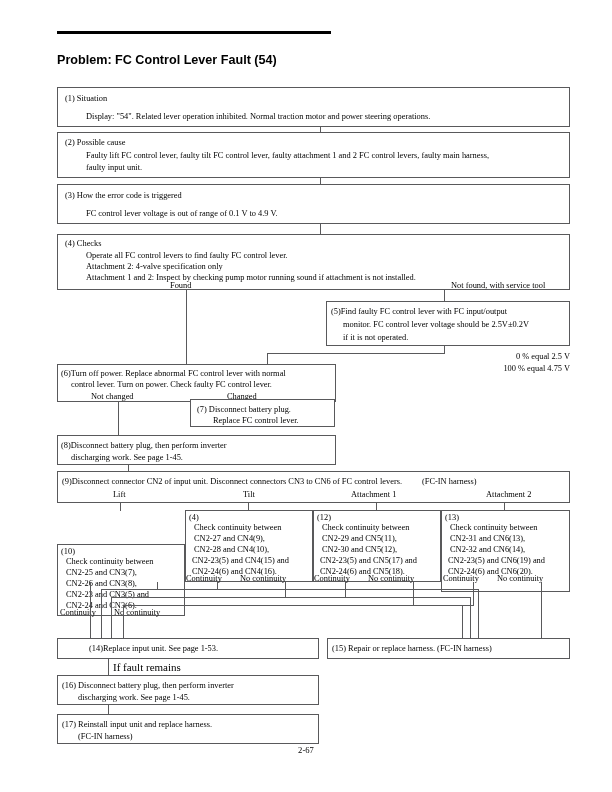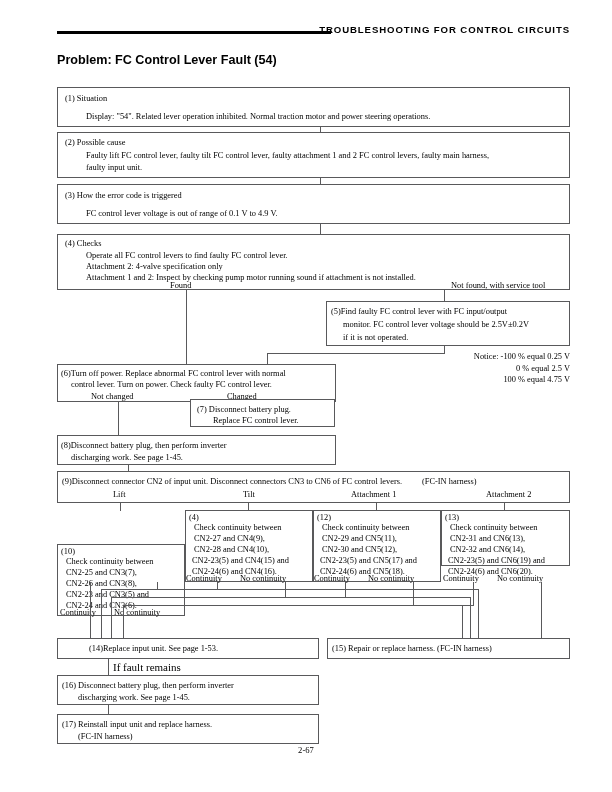--- a/index.html
+++ b/index.html
@@ -97,21 +97,20 @@
     height: 1px;
     background: #59595b;
   }
 </style>
 </head>
 <body>
 
 <div class="page">
 
   <div class="header-rule"></div>
-  <div class="header-title">TROUBLESHOOTING  FOR  CONTROL  CIRCUITS</div>
   <div class="page-title">Problem: FC Control Lever Fault (54)</div>
 
   <div class="box" style="left:57px; top:87px; width:513px; height:40px;">
     <div class="ln" style="left:7px; top:7px;">(1) Situation</div>
     <div class="ln" style="left:28px; top:25px;">Display: "54". Related lever operation inhibited. Normal traction motor and power steering operations.</div>
   </div>
   <div class="v" style="left:320px; top:127px; height:12px;"></div>
 
   <div class="box" style="left:57px; top:132px; width:513px; height:46px;">
     <div class="ln" style="left:7px; top:6px;">(2) Possible cause</div>
@@ -142,21 +141,20 @@
     <div class="ln" style="left:4px; top:6px;">(5)Find faulty FC control lever with FC input/output</div>
     <div class="ln" style="left:16px; top:19px;">monitor. FC control lever voltage should be 2.5V±0.2V</div>
     <div class="ln" style="left:16px; top:32px;">if it is not operated.</div>
   </div>
 
   <div class="v" style="left:444px; top:346px; height:8px;"></div>
   <div class="h" style="left:267px; top:353px; width:178px;"></div>
   <div class="v" style="left:267px; top:353px; height:11px;"></div>
 
   <div class="notice" style="right:42px; top:351px; width:220px;">
-    <div>Notice: -100 % equal 0.25 V</div>
     <div>0 % equal 2.5 V</div>
     <div>100 % equal 4.75 V</div>
   </div>
 
   <div class="box" style="left:57px; top:364px; width:279px; height:38px;">
     <div class="ln" style="left:3px; top:5px;">(6)Turn off power. Replace abnormal FC control lever with normal</div>
     <div class="ln" style="left:13px; top:16px;">control lever. Turn on power. Check faulty FC control lever.</div>
     <div class="ln" style="left:33px; top:28px;">Not changed</div>
     <div class="ln" style="left:169px; top:28px;">Changed</div>
   </div>
@@ -215,21 +213,21 @@
     <div class="ln" style="left:3px; top:3px;">(12)</div>
     <div class="ln" style="left:8px; top:13px;">Check continuity between</div>
     <div class="ln" style="left:8px; top:24px;">CN2-29 and CN5(11),</div>
     <div class="ln" style="left:8px; top:35px;">CN2-30 and CN5(12),</div>
     <div class="ln" style="left:6px; top:46px;">CN2-23(5) and CN5(17) and</div>
     <div class="ln" style="left:6px; top:57px;">CN2-24(6) and CN5(18).</div>
     <div class="ln" style="left:0px; top:64px;">Continuity</div>
     <div class="ln" style="left:54px; top:64px;">No continuity</div>
   </div>
 
-  <div class="box" style="left:441px; top:510px; width:129px; height:56px;">
+  <div class="box" style="left:441px; top:510px; width:129px; height:82px;">
     <div class="ln" style="left:3px; top:3px;">(13)</div>
     <div class="ln" style="left:8px; top:13px;">Check continuity between</div>
     <div class="ln" style="left:8px; top:24px;">CN2-31 and CN6(13),</div>
     <div class="ln" style="left:8px; top:35px;">CN2-32 and CN6(14),</div>
     <div class="ln" style="left:6px; top:46px;">CN2-23(5) and CN6(19) and</div>
     <div class="ln" style="left:6px; top:57px;">CN2-24(6) and CN6(20).</div>
     <div class="ln" style="left:1px; top:64px;">Continuity</div>
     <div class="ln" style="left:55px; top:64px;">No continuity</div>
   </div>
 

